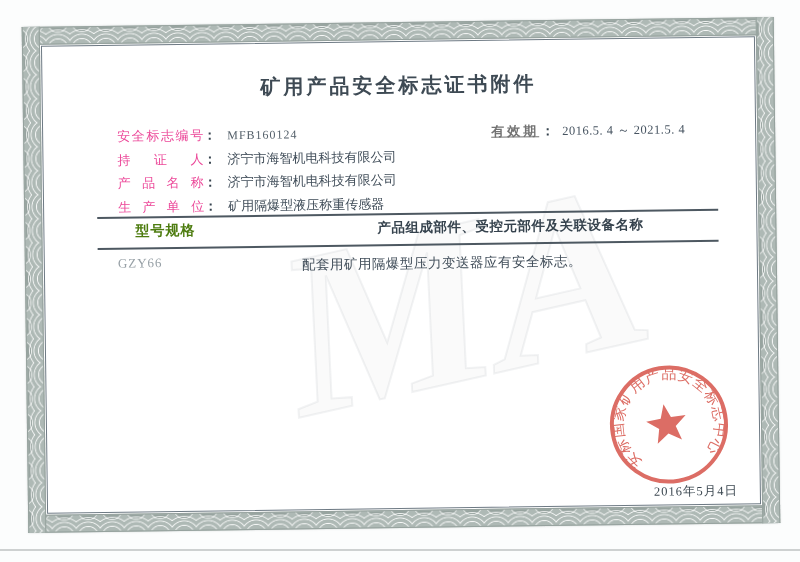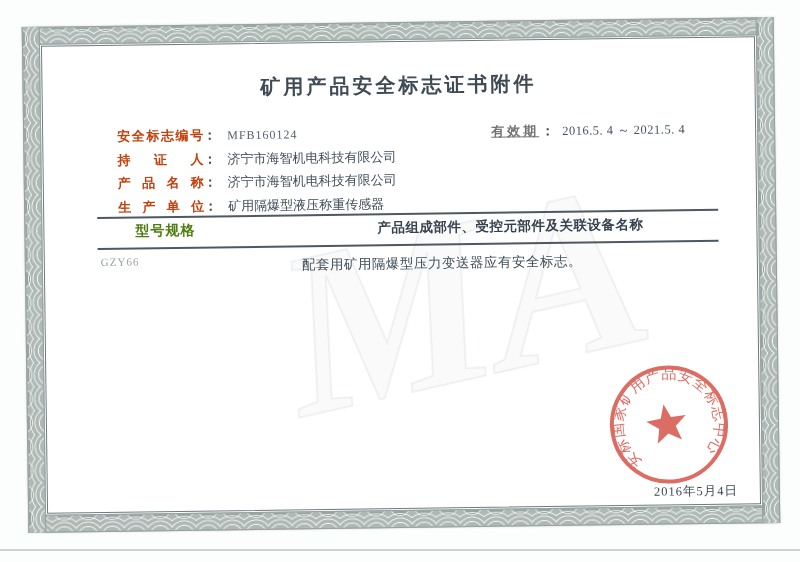--- a/index.html
+++ b/index.html
@@ -41,36 +41,36 @@
     position:absolute;inset:19px;border:1.5px solid #6e7a84;background:#ffffff;
     color:#3c4851;
   }
   .title{
     position:absolute;top:30px;left:0;right:0;margin:0;
     text-align:center;font-size:20px;font-weight:bold;letter-spacing:3px;color:#3e4a54;
   }
   .fields{position:absolute;left:74px;top:79px;font-size:13px;}
   .frow{height:23.7px;line-height:23.7px;white-space:nowrap;}
   .flabel{
-    display:inline-block;width:86px;font-weight:bold;letter-spacing:0;
-    text-align:justify;text-align-last:justify;vertical-align:top;color:#c2410c;
+    display:inline-block;width:86px;font-weight:normal;letter-spacing:0;
+    text-align:justify;text-align-last:justify;vertical-align:top;color:#ec4899;
   }
   .colon{display:inline-block;width:14px;margin-right:10px;font-weight:bold;color:#36434e;}
   .fvalue{font-size:13px;color:#404d59;}
   .fvalue.code{font-size:12px;letter-spacing:1px;color:#55616b;text-align:right;}
   .validity{position:absolute;left:448px;top:79px;height:23.7px;line-height:23.7px;white-space:nowrap;font-size:13px;}
   .vlabel{font-weight:bold;letter-spacing:3px;color:#737373;text-decoration:underline;}
   .vcolon{font-weight:bold;color:#36434e;margin:0 8px 0 2px;}
   .vvalue{font-size:12.5px;letter-spacing:.5px;color:#475461;}
   .rule{position:absolute;left:53px;right:38px;height:2px;background:#4d5861;}
   .rule.r1{top:171px;}
   .rule.r2{top:202px;}
   .th1{position:absolute;left:91px;top:177px;font-size:14px;font-weight:bold;color:#4d7c0f;letter-spacing:1px;}
   .th2{position:absolute;left:333px;top:177px;font-size:13.5px;font-weight:bold;color:#36434e;letter-spacing:.5px;}
-  .model{position:absolute;left:56px;top:210px;font-size:11px;color:#97a0a6;letter-spacing:1px;}
+  .model{position:absolute;left:73px;top:210px;font-size:13px;color:#97a0a6;letter-spacing:1px;}
   .desc{position:absolute;left:147px;top:213px;width:500px;text-align:center;font-size:13.5px;color:#404d59;letter-spacing:.5px;}
   .watermark{
     position:absolute;left:235px;top:100px;width:350px;height:320px;
     text-align:center;line-height:320px;font-size:235px;font-style:italic;font-weight:bold;
     font-family:"Liberation Serif",serif;
     color:rgba(148,160,166,0.05);-webkit-text-stroke:2px rgba(148,160,166,0.12);
     transform:rotate(-12deg);pointer-events:none;
   }
   .stamp{position:absolute;left:556px;top:320px;width:132px;height:132px;transform:rotate(-9deg);opacity:.88;}
   .issue-date{position:absolute;right:22px;top:445px;font-size:12.5px;color:#3c4851;letter-spacing:1px;}

